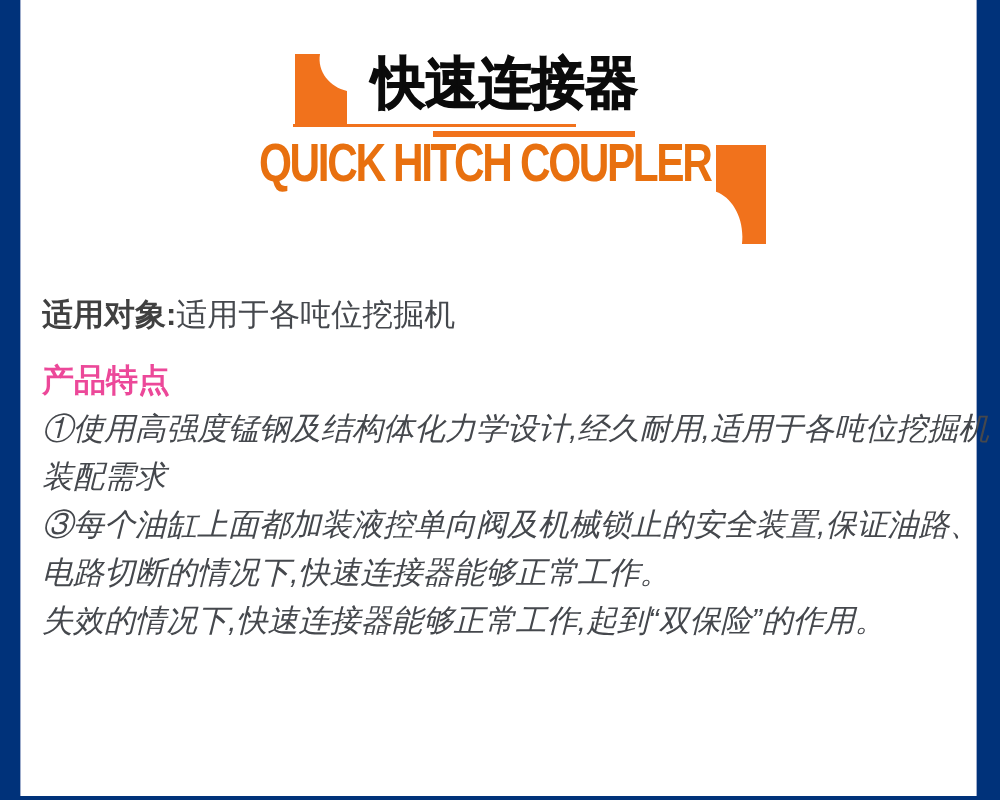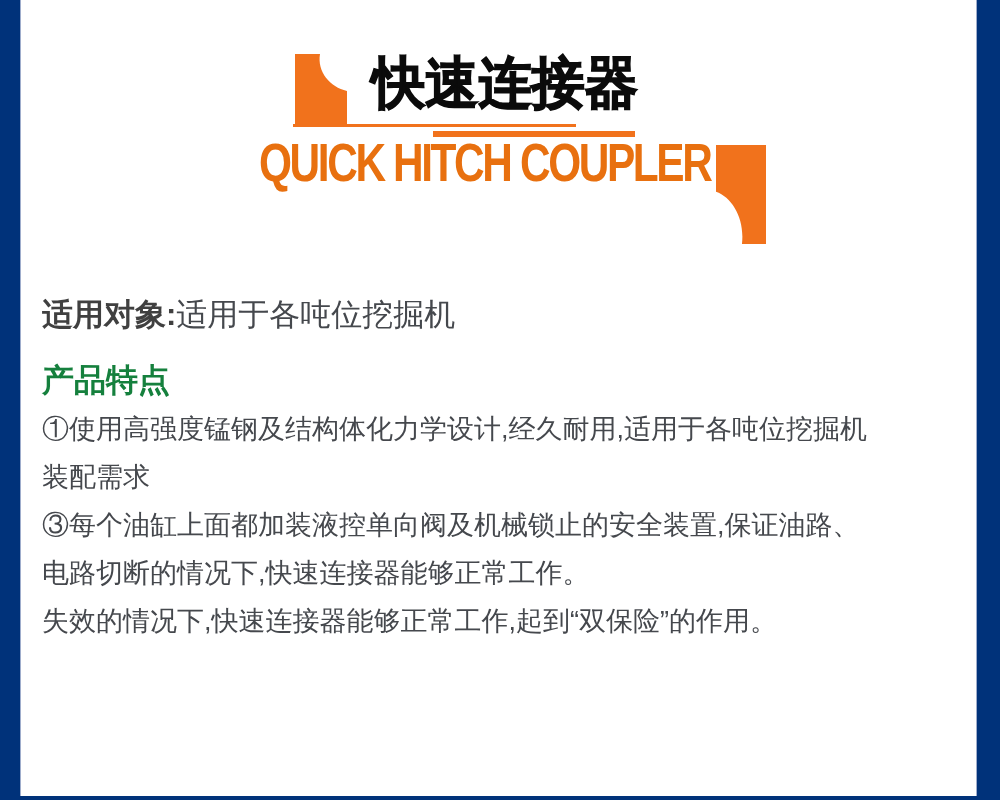--- a/index.html
+++ b/index.html
@@ -52,25 +52,25 @@
   .content { position: absolute; left: 42px; top: 0; width: 920px; color: #45484d; }
   .target-line {
     position: absolute; left: 0; top: 296px;
     margin: 0; font-size: 31px; line-height: 38px;
     white-space: nowrap;
   }
   .target-label { font-weight: 800; color: #404040; margin-top: 41px; }
   .features-title {
     position: absolute; left: 0; top: 361px;
     margin: 0; font-size: 32px; line-height: 38px;
-    font-weight: 800; color: #15803d;
+    font-weight: 800; color: #ec4899;
   }
   .feature-list {
     position: absolute; left: 0; top: 405px;
-    font-size: 27px; line-height: 48px;
+    font-size: 31px; line-height: 48px; font-style: italic;
   }
   .feature-line { white-space: nowrap; }
 </style>
 </head>
 <body>
 
 <div class="page">
 
   <div class="frame-bar frame-left"></div>
   <div class="frame-bar frame-right"></div>

